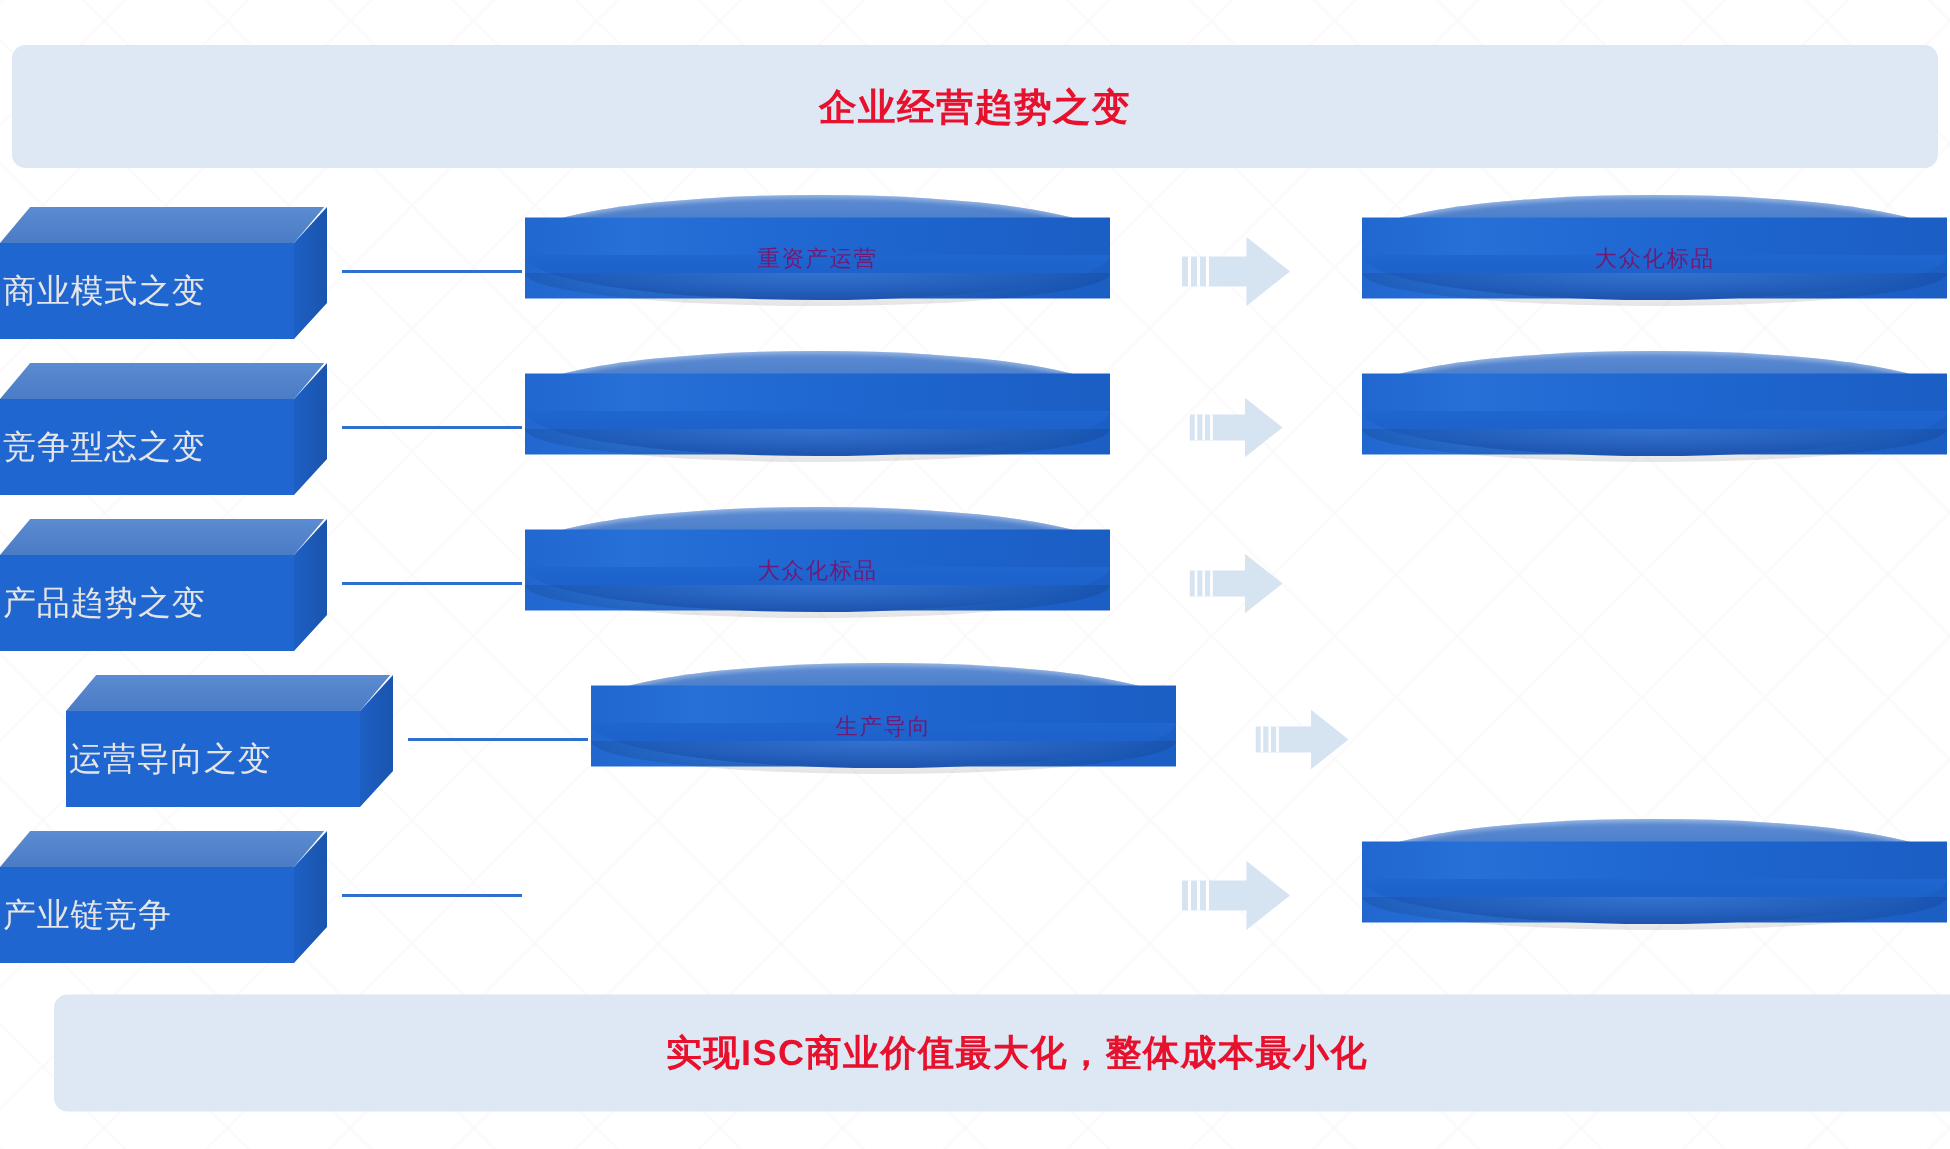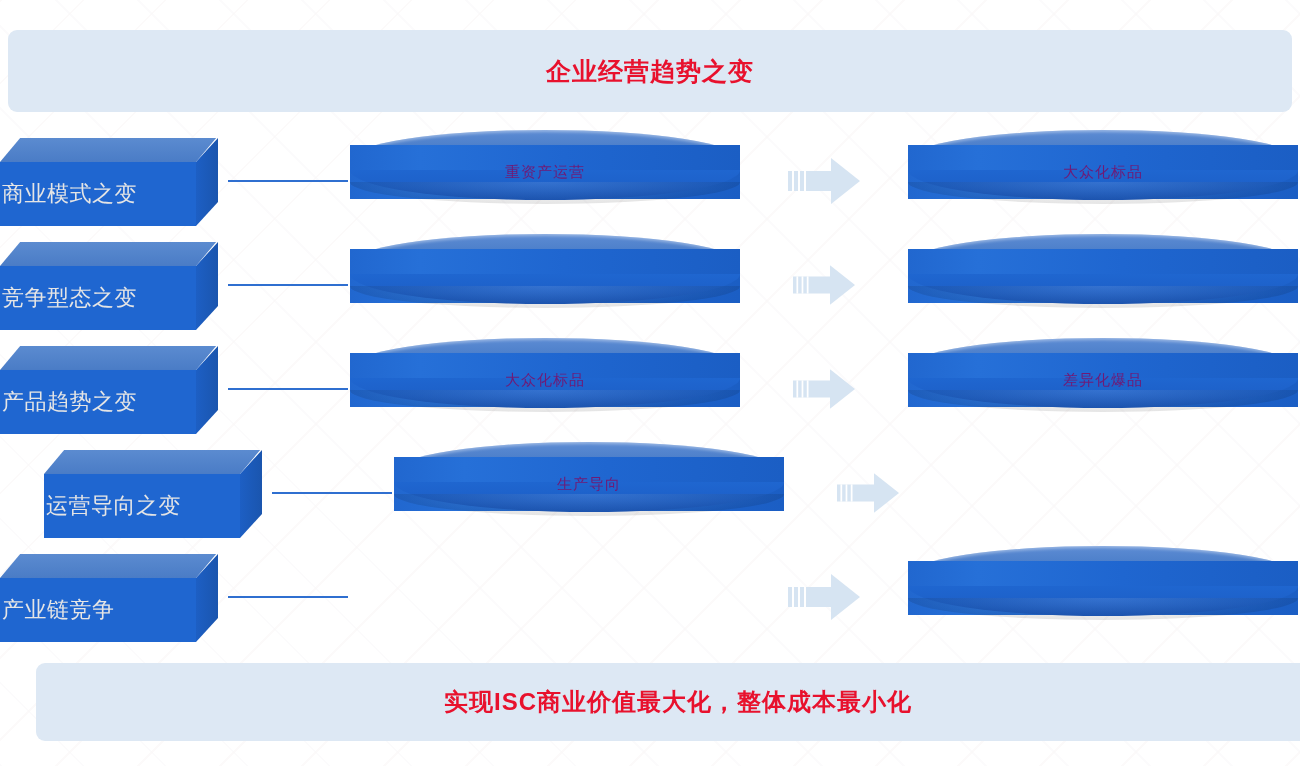--- a/index.html
+++ b/index.html
@@ -195,27 +195,20 @@
       <div class="cyl-label">大众化标品</div>
     </div>
     <div class="arrow" style="left:793px;width:62px;height:40px;top:31px;">
       <svg viewBox="0 0 72 46" xmlns="http://www.w3.org/2000/svg">
         <path d="M0 13 L43 13 L43 0 L72 23 L43 46 L43 33 L0 33 Z" fill="#d6e4f2"></path>
         <rect x="4" y="13" width="2" height="20" fill="#ffffff"></rect>
         <rect x="10" y="13" width="2" height="20" fill="#ffffff"></rect>
         <rect x="16" y="13" width="2" height="20" fill="#ffffff"></rect>
       </svg>
     </div>
-    <div class="cyl cyl-right">
-      <div class="top-ellipse"></div>
-      <div class="body"></div>
-      <div class="bottom-ellipse"></div>
-      <div class="shade"></div>
-      <div class="cyl-label">差异化爆品</div>
-    </div>
   </div>
 
   <div class="row" style="top:442px;margin-left:44px;">
     <div class="box3d">
       <div class="top"></div>
       <div class="side"></div>
       <div class="front">
         <span>运营导向之变</span>
       </div>
     </div>

